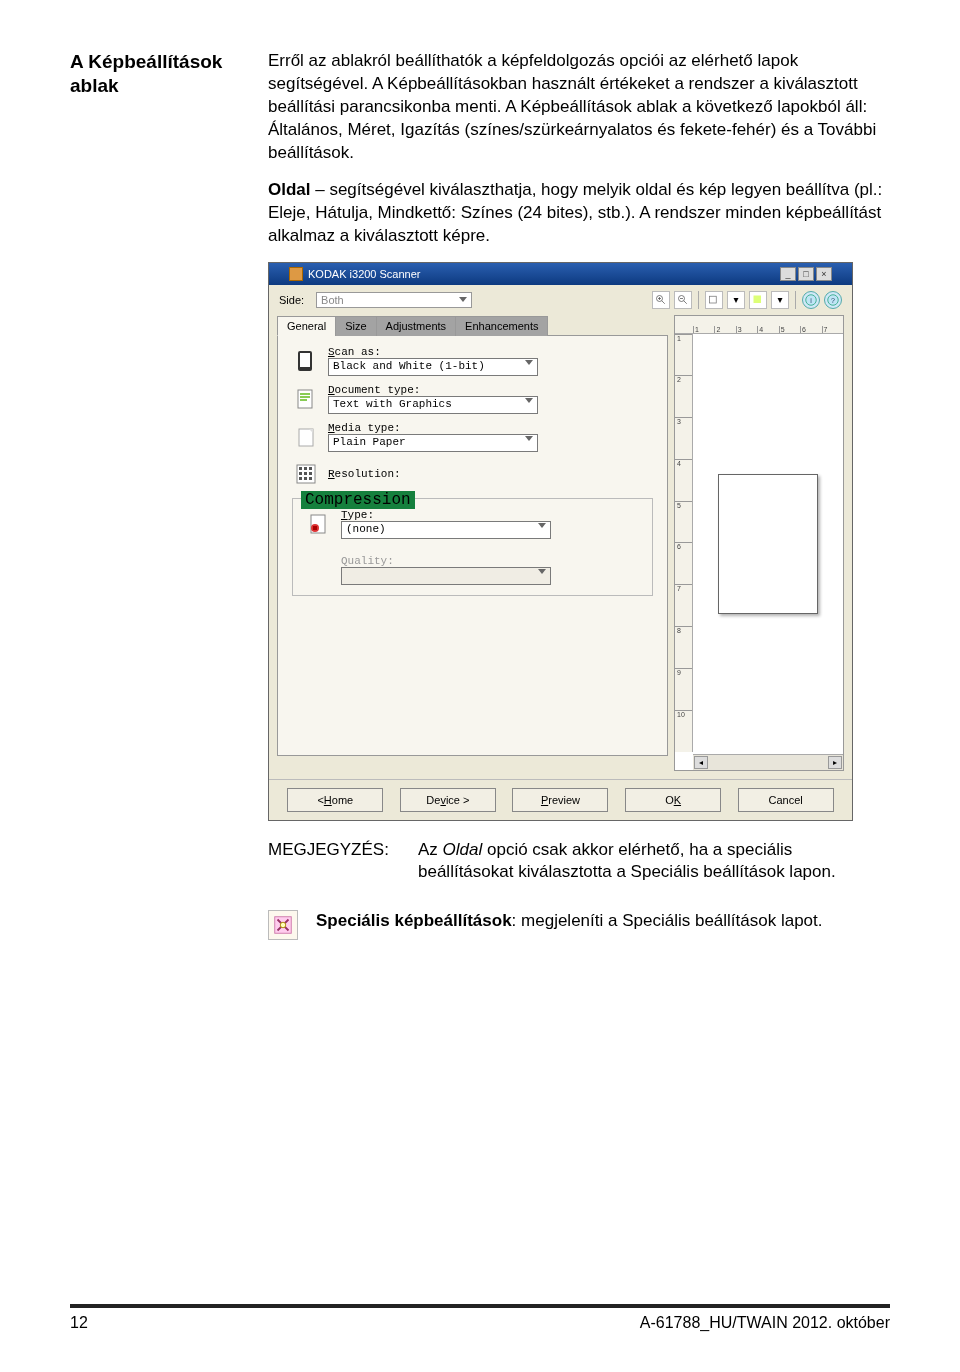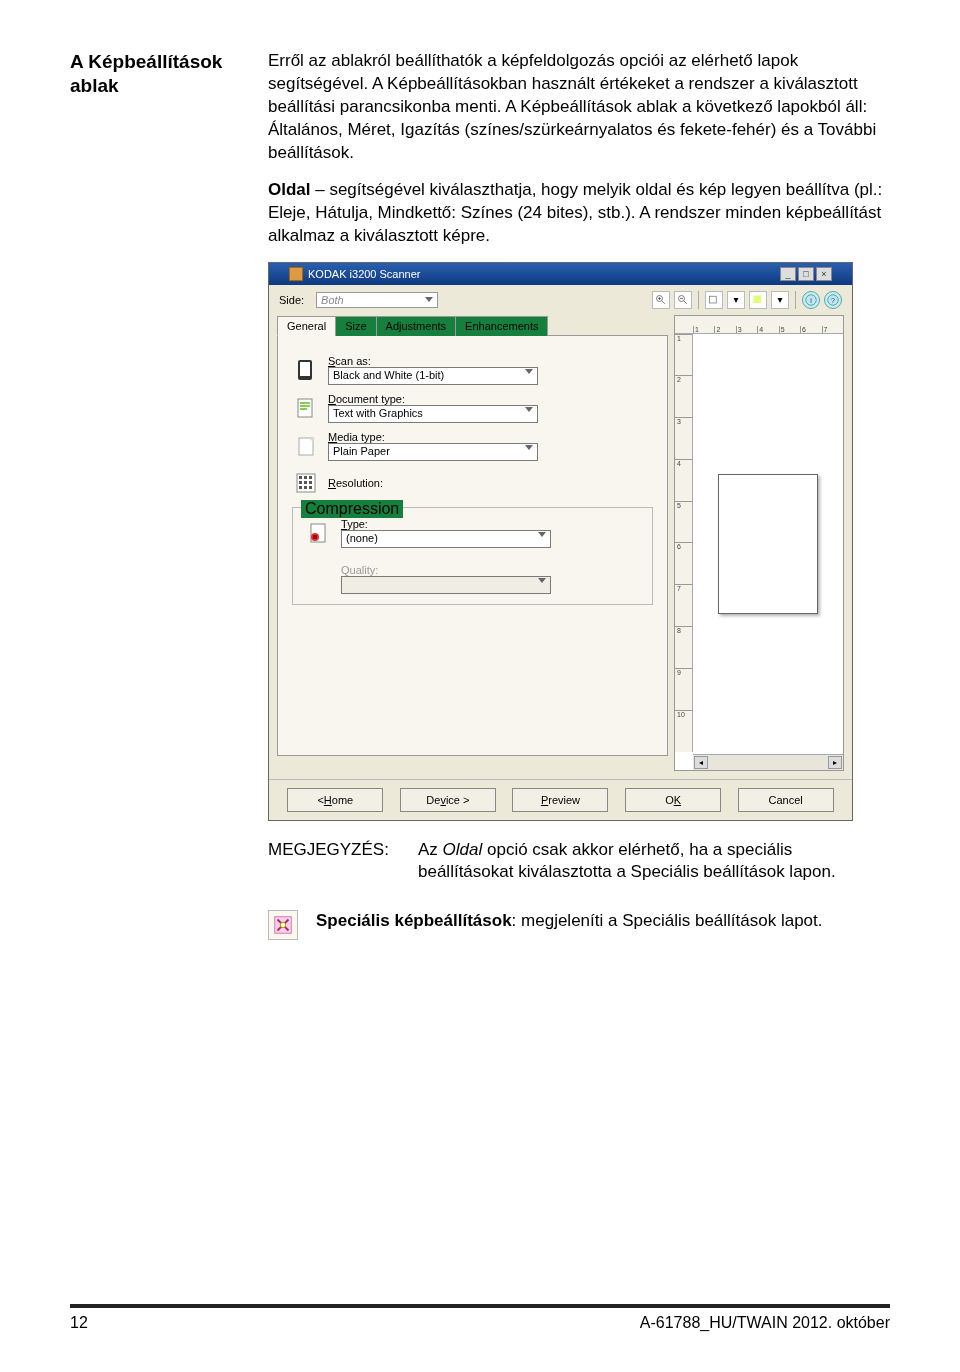--- a/index.html
+++ b/index.html
@@ -53,38 +53,37 @@
   .winbtn {
     width:16px; height:14px; background:#ddd; border:1px solid #888; margin-left:2px;
     font-size:9px; display:flex; align-items:center; justify-content:center; color:#333;
   }
   .topbar {
     display:flex; align-items:center; padding:6px 10px; gap:12px;
   }
   .lbl { font-size:11px; }
   .dd {
     background:#fff; border:1px solid #999; padding:1px 4px; font-size:11px;
-    display:inline-flex; align-items:center; justify-content:space-between; width:122px;
+    display:inline-flex; align-items:center; justify-content:space-between; width:156px;
     color:#888;
-    font-style:italic;
   }
   .dd-arrow { width:0;height:0;border-left:4px solid transparent;border-right:4px solid transparent;border-top:5px solid #666;}
   .toolbar-right { margin-left:auto; display:flex; gap:4px; align-items:center;}
   .tb-ico { width:18px; height:18px; background:#fff; border:1px solid #bbb; display:flex; align-items:center; justify-content:center; font-size:10px;}
   .tb-ico.round { border-radius:50%; background:#cfe8f7; border:1px solid #5aa;}
   .sep { width:1px; height:18px; background:#aaa; margin:0 2px;}
   .main-area { display:flex; padding:0 8px 8px 8px; gap:6px; }
   .left-panel { flex:1; }
   .tabs { display:flex; border-bottom:1px solid #999; }
   .tab {
     padding:3px 9px; font-size:11px; border:1px solid #999; border-bottom:none;
-    background:#15803d; margin-right:-1px; position:relative; top:1px;
+    background:#a3a3a3; margin-right:-1px; position:relative; top:1px;
   }
   .tab.active { background:#f8f6ef; border-bottom:1px solid #f8f6ef; }
-  .tab-body { border:1px solid #999; border-top:none; background:#f8f6ef; padding:19px 14px 14px 14px; min-height:420px;}
+  .tab-body { border:1px solid #999; border-top:none; background:#f8f6ef; padding:10px 14px 14px 14px; min-height:420px;font-family:Liberation Mono, monospace;}
   .field-row { display:flex; align-items:center; margin-bottom:4px; gap:8px; }
   .field-label { font-size:11px; }
   .field-label .ul { text-decoration:underline; }
   .field-ico { width:28px; height:28px; display:flex; align-items:center; justify-content:center; }
   .svgico { width:24px; height:24px; }
   .sel {
     background:#fff; border:1px solid #7a7a7a; padding:1px 4px; font-size:11px;
     display:flex; align-items:flex-start; justify-content:space-between; width:210px; height:18px;
   }
   .sel.narrow { width:90px; }

